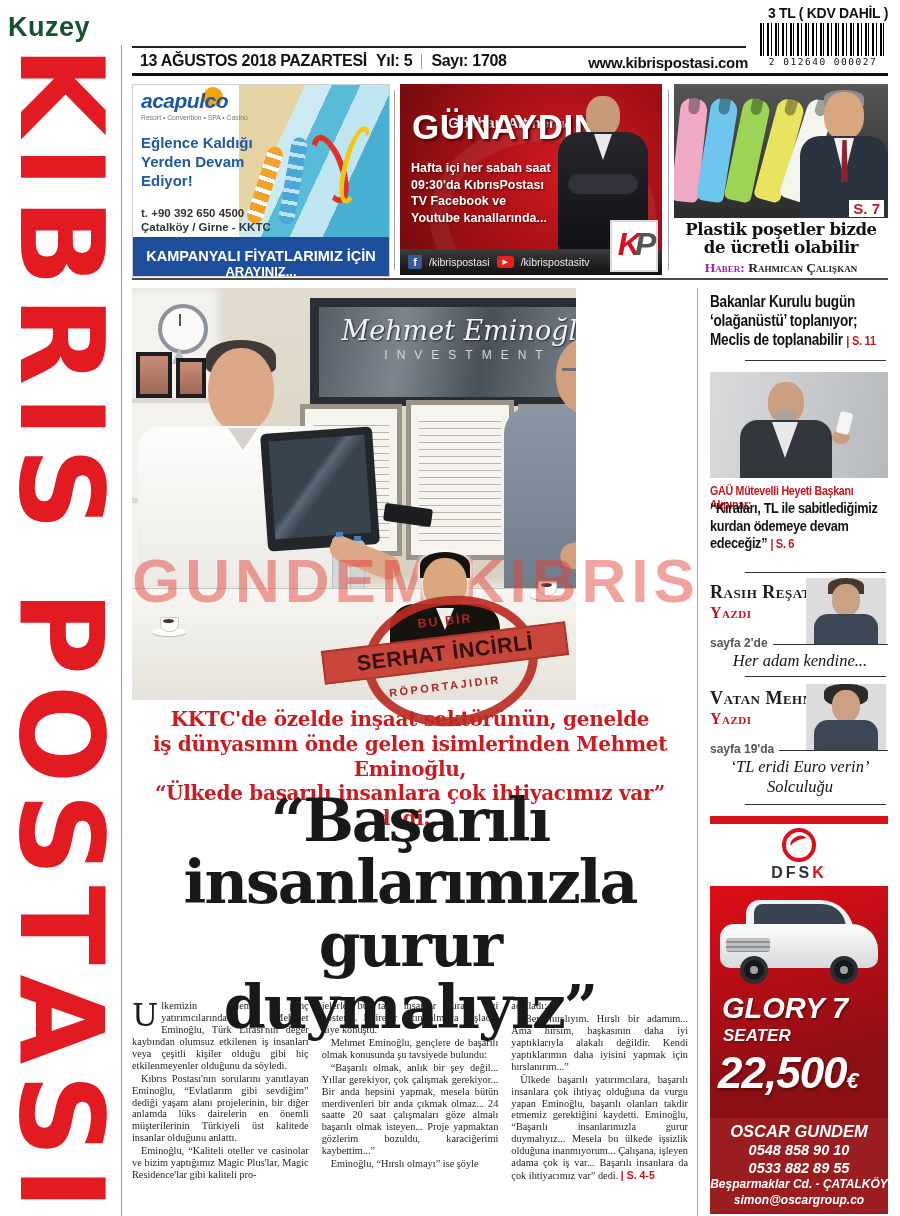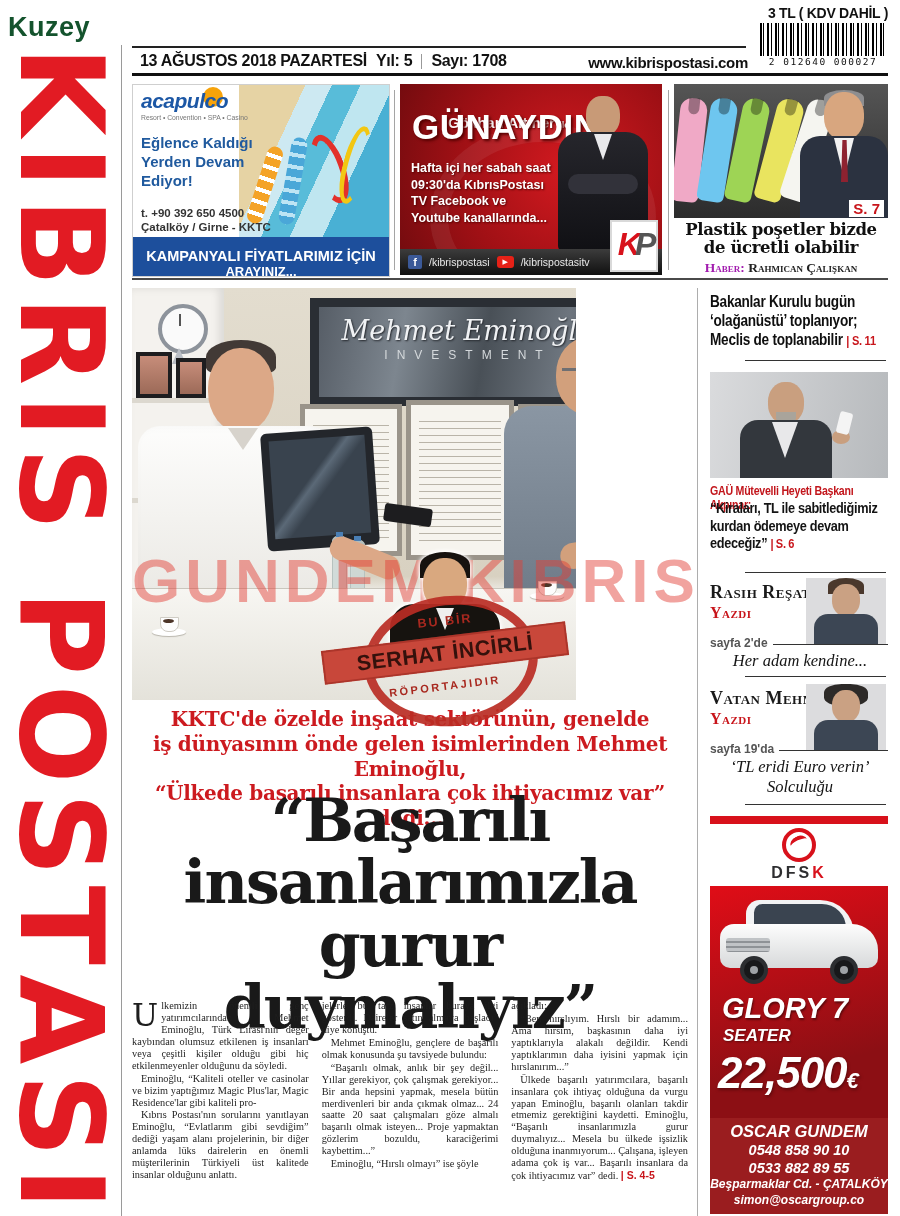--- a/index.html
+++ b/index.html
@@ -407,22 +407,22 @@
   </div>
   <div class="abs" id="headline">
     <div>“Başarılı</div>
     <div>insanlarımızla</div>
     <div>gurur duymalıyız”</div>
   </div>
 
   <div class="abs" id="body">
     <div class="col">
       <p><span id="dropcap">Ü</span><span>lkemizin önemli genç yatırımcılarından Mehmet Eminoğlu, Türk Lirası'nın değer kaybından olumsuz etkilenen iş insanları veya çeşitli kişiler olduğu gibi hiç etkilenmeyenler olduğunu da söyledi.</span></p>
+      <p class="ind">Kıbrıs Postası'nın sorularını yanıtlayan Eminoğlu, “Evlatlarım gibi sevdiğim” dediği yaşam alanı projelerinin, bir diğer anlamda lüks dairelerin en önemli müşterilerinin Türkiyeli üst kalitede insanlar olduğunu anlattı.</p>
       <p class="ind">Eminoğlu, “Kaliteli oteller ve casinolar ve bizim yaptığımız Magic Plus'lar, Magic Residence'lar gibi kaliteli pro-</p>
-      <p class="ind">Kıbrıs Postası'nın sorularını yanıtlayan Eminoğlu, “Evlatlarım gibi sevdiğim” dediği yaşam alanı projelerinin, bir diğer anlamda lüks dairelerin en önemli müşterilerinin Türkiyeli üst kalitede insanlar olduğunu anlattı.</p>
     </div>
     <div class="col">
       <p>jelerle bu tarz insanlar buraya ilgi gösterdi. Daireler satın almaya başladı” diye konuştu.</p>
       <p class="ind">Mehmet Eminoğlu, gençlere de başarılı olmak konusunda şu tavsiyede bulundu:</p>
       <p class="ind">“Başarılı olmak, anlık bir şey değil... Yıllar gerekiyor, çok çalışmak gerekiyor... Bir anda hepsini yapmak, mesela bütün merdivenleri bir anda çıkmak olmaz... 24 saatte 20 saat çalışmaları göze almalı başarılı olmak isteyen... Proje yapmaktan gözlerim bozuldu, karaciğerimi kaybettim...”</p>
       <p class="ind">Eminoğlu, “Hırslı olmayı” ise şöyle</p>
     </div>
     <div class="col">
       <p>açıkladı:</p>
       <p class="ind">“Ben hırslıyım. Hırslı bir adamım... Ama hırsım, başkasının daha iyi yaptıklarıyla alakalı değildir. Kendi yaptıklarımın daha iyisini yapmak için hırslanırım...”</p>

